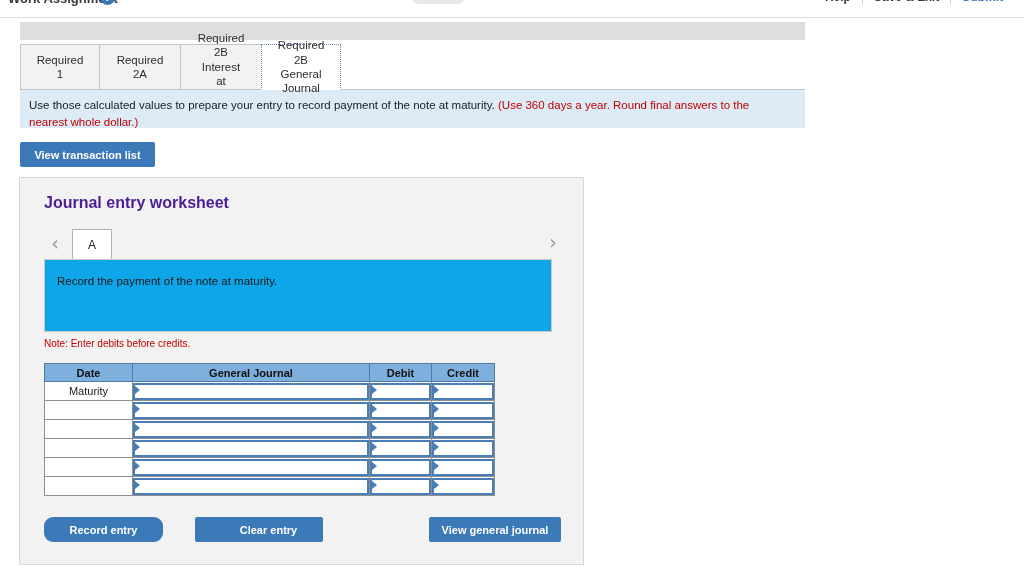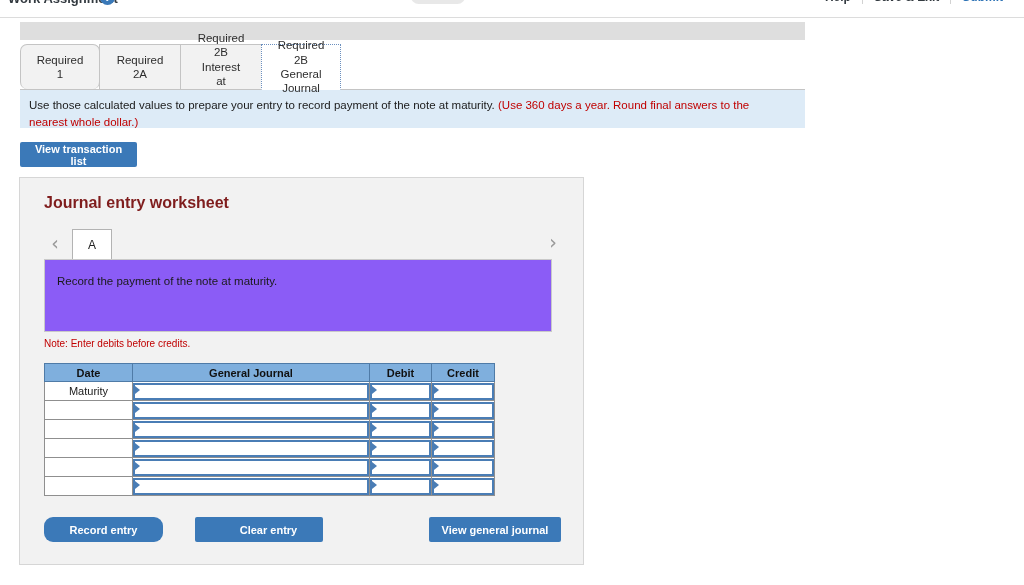--- a/index.html
+++ b/index.html
@@ -91,21 +91,21 @@
     display: flex;
     align-items: center;
     justify-content: center;
     text-align: center;
     font-size: 11.5px;
     color: #2d2d2d;
     line-height: 1.25;
     padding: 0 20px;
     margin-right: -1px;
   }
-  .tab.w1 { width: 80px; border-radius: 7px; }
+  .tab.w1 { width: 80px; }
   .tab.w2 { width: 82px; }
   .tab.w3 { width: 82px; }
   .tab.active {
     background: #ffffff;
     border: 1px dotted #6b8fbe;
     border-bottom: 1px solid #ffffff;
     width: 80px;
     position: relative;
     z-index: 3;
     margin-bottom: -1px;
@@ -133,37 +133,37 @@
     font-size: 11px;
     font-weight: bold;
     font-family: "Liberation Sans", sans-serif;
     border-radius: 2px;
     cursor: pointer;
     text-align: center;
   }
   .btn-view-transaction {
     position: absolute;
     left: 20px; top: 142px;
-    width: 117px; height: 25px;
+    width: 135px; height: 25px;
   }
 
   
   .panel {
     position: absolute;
     left: 19px; top: 177px;
     width: 565px; height: 388px;
     background: #f2f2f2;
     border: 1px solid #d6d6d6;
   }
   .panel-title {
     position: absolute;
     left: 24px; top: 16px;
     font-size: 16px;
     font-weight: bold;
-    color: #7f1d1d;
+    color: #4c1d95;
   }
 
   
   .ws-tabs {
     position: absolute;
     left: 24px; top: 47px;
     width: 520px; height: 35px;
     display: flex;
     align-items: center;
   }
@@ -189,21 +189,21 @@
     color: #222;
     margin-left: 6px;
     margin-top: 4px;
   }
 
   
   .desc-box {
     position: absolute;
     left: 24px; top: 81px;
     width: 508px; height: 73px;
-    background: #8b5cf6;
+    background: #0ea5e9;
     border: 1px solid #c9c9c9;
     padding: 15px 12px 0 12px;
     font-size: 11.5px;
     color: #1a1a1a;
   }
   .note-line {
     position: absolute;
     left: 24px; top: 160px;
     font-size: 10px;
     color: #c00000;

